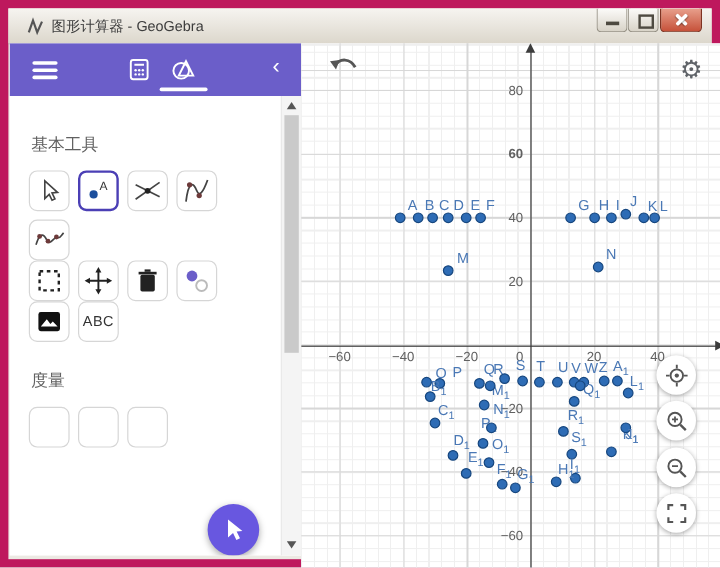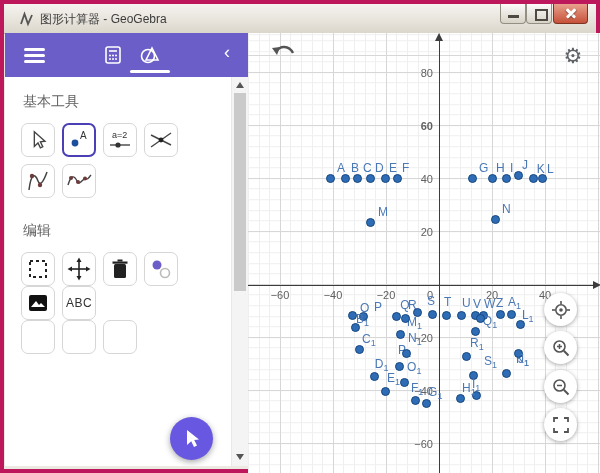--- a/index.html
+++ b/index.html
@@ -1,38 +1,38 @@
 <!DOCTYPE html>
 <html><head>
 <meta charset="utf-8">
 <style>
   html,body{margin:0;padding:0;}
   body{width:600px;height:473px;position:relative;font-family:"Liberation Sans","DejaVu Sans",sans-serif;background:#d8d4cc;overflow:hidden;}
-  #window{position:absolute;inset:0;border:4px solid #be185d;background:#ece9e3;box-sizing:border-box;}
+  #window{position:absolute;inset:0;border:7px solid #be185d;background:#ece9e3;box-sizing:border-box;}
   
   #titlebar{position:absolute;top:0;left:0;right:0;height:29px;background:linear-gradient(#f6f4f0,#dcd7cc);border-bottom:1px solid #b3afa4;}
   #title-text{position:absolute;left:36px;top:7px;font-size:12px;color:#3c3c3c;}
   #app-logo{position:absolute;left:15px;top:7px;}
   .winbtn{position:absolute;top:0;height:20px;border:1px solid #948f83;border-top:none;border-radius:0 0 4px 4px;background:linear-gradient(#fcfbf9,#d8d3c8);box-sizing:border-box;}
   #btn-min{right:70px;width:26px;}
   #btn-max{right:44px;width:26px;}
   #btn-close{right:8px;width:35px;background:linear-gradient(#e8a08c,#c6513a);border-color:#7e3322;}
   #btn-min .bar{position:absolute;left:7px;bottom:5px;width:11px;height:3px;background:#4e4a41;}
   #btn-max .box{position:absolute;left:8px;top:5px;width:9px;height:8px;border:2px solid #4e4a41;}
   .xline{position:absolute;left:11px;top:8px;width:12px;height:2.6px;background:#fff;border-radius:1px;box-shadow:0 1px 1px rgba(0,0,0,.3);}
   .x1{transform:rotate(45deg);} .x2{transform:rotate(-45deg);}
   
   #sidebar{position:absolute;top:29px;left:1px;width:243px;bottom:3px;background:#fff;overflow:hidden;}
   #purple-header{position:absolute;top:0;left:0;right:0;height:44px;background:#6b5ec9;}
   .ham-bar{position:absolute;left:19px;width:21px;height:2.6px;background:#fff;border-radius:2px;}
   #active-underline{position:absolute;left:125px;top:37px;width:40px;height:3px;background:#fff;border-radius:2px;}
   #collapse-chevron{position:absolute;left:219px;top:9px;color:#fff;font-size:18px;}
   #tools{position:absolute;top:44px;left:0;width:226px;bottom:0;padding:10px 0 0 16px;box-sizing:border-box;}
   .sec-label{color:#616161;font-size:14px;margin:24px 0 12px 2px;}
-  .sec-label.first{margin-top:6px;}
+  .sec-label.first{margin-top:22px;}
   .tool-grid{display:flex;flex-wrap:wrap;gap:7px;width:178px;}
   .tool{width:34px;height:34px;border:1px solid #d6d6d6;border-radius:7px;background:#fff;display:flex;align-items:center;justify-content:center;box-sizing:border-box;}
   .tool.selected{border:2px solid #4b3fb5;}
   .aa{font-size:13px;font-weight:bold;color:#333;}
   .aa .ghost{color:#b5b5b5;}
   .abc{font-size:12px;color:#333;letter-spacing:.5px;}
   
   #scrollbar{position:absolute;top:44px;bottom:0;left:226px;width:17px;background:#f4f4f4;border-left:1px solid #e9e9e9;}
   #sb-up{position:absolute;top:5px;left:4px;width:0;height:0;border-left:4.5px solid transparent;border-right:4.5px solid transparent;border-bottom:6px solid #555;}
   #sb-down{position:absolute;bottom:6px;left:4px;width:0;height:0;border-left:4.5px solid transparent;border-right:4.5px solid transparent;border-top:6px solid #555;}
@@ -120,27 +120,20 @@
               <path d="M8 3 L8 19 L12 15.2 L14.6 20.6 L17.2 19.4 L14.6 14 L19.6 13.4 Z" fill="none" stroke="#444" stroke-width="1.5"></path>
             </svg>
           </div>
           <div class="tool selected">
             <svg width="24" height="24" viewBox="0 0 24 24">
               <circle cx="8" cy="15" r="3.4" fill="#1c4f9c"></circle>
               <text x="13" y="11" font-size="10" fill="#333">A</text>
             </svg>
           </div>
           <div class="tool">
-            <svg width="26" height="24" viewBox="0 0 26 24">
-              <text x="5" y="10" font-size="9" fill="#333">a=2</text>
-              <line x1="3" y1="17" x2="23" y2="17" stroke="#444" stroke-width="1.4"></line>
-              <circle cx="11" cy="17" r="2.6" fill="#333"></circle>
-            </svg>
-          </div>
-          <div class="tool">
             <svg width="24" height="24" viewBox="0 0 24 24">
               <line x1="2" y1="7" x2="22" y2="17" stroke="#444" stroke-width="1.4"></line>
               <line x1="2" y1="19" x2="22" y2="5" stroke="#444" stroke-width="1.4"></line>
               <circle cx="12" cy="12" r="2.4" fill="#222"></circle>
             </svg>
           </div>
           <div class="tool">
             <svg width="24" height="24" viewBox="0 0 24 24">
               <path d="M3 21 C5 4 9 4 12 12 C14 17 17 14 21 3" fill="none" stroke="#444" stroke-width="1.5"></path>
               <circle cx="6" cy="7" r="2.2" fill="#6d3a3a"></circle>
@@ -149,21 +142,20 @@
           </div>
           <div class="tool">
             <svg width="26" height="24" viewBox="0 0 26 24">
               <path d="M2 16 C5 6 8 6 11 12 C14 18 17 8 20 10 C22 11 23 8 25 6" fill="none" stroke="#444" stroke-width="1.4"></path>
               <circle cx="5" cy="9" r="2" fill="#6d3a3a"></circle>
               <circle cx="12" cy="13" r="2" fill="#6d3a3a"></circle>
               <circle cx="19" cy="9.5" r="2" fill="#6d3a3a"></circle>
             </svg>
           </div>
         </div>
-        <div class="sec-label">编辑</div>
         <div class="tool-grid">
           <div class="tool">
             <svg width="24" height="24" viewBox="0 0 24 24">
               <rect x="4" y="4" width="16" height="16" fill="none" stroke="#222" stroke-width="2" stroke-dasharray="3 3"></rect>
             </svg>
           </div>
           <div class="tool">
             <svg width="24" height="24" viewBox="0 0 24 24">
               <line x1="12" y1="3" x2="12" y2="21" stroke="#222" stroke-width="1.6"></line>
               <line x1="3" y1="12" x2="21" y2="12" stroke="#222" stroke-width="1.6"></line>
@@ -191,20 +183,21 @@
           <div class="tool">
             <svg width="22" height="20" viewBox="0 0 22 20">
               <rect x="2" y="2" width="18" height="16" rx="2" fill="#111"></rect>
               <path d="M4 14 L9 8 L12 12 L14 10 L18 14 Z" fill="#fff"></path>
             </svg>
           </div>
           <div class="tool">
             <span class="abc">ABC</span>
           </div>
         </div>
+        <div class="sec-label">度量</div>
         <div class="tool-grid">
           <div class="tool"></div>
           <div class="tool"></div>
           <div class="tool"></div>
         </div>
       </div>
     <div id="scrollbar">
       <div id="sb-up"></div>
       <div id="sb-thumb"></div>
       <div id="sb-down"></div>
@@ -298,21 +291,21 @@
         <span class="ptl" style="left: 160.105px; top: 298.085px;">N<sub>1</sub></span>
         <div class="pt" style="left: 148.105px; top: 297.085px;"></div>
         <span class="ptl" style="left: 222.1px; top: 302.905px;">R<sub>1</sub></span>
         <div class="pt" style="left: 223.1px; top: 293.905px;"></div>
         <span class="ptl" style="left: 114.03px; top: 298.925px;">C<sub>1</sub></span>
         <div class="pt" style="left: 107.03px; top: 311.925px;"></div>
         <span class="ptl" style="left: 149.935px; top: 309.9px;">P<sub>1</sub></span>
         <div class="pt" style="left: 153.935px; top: 315.9px;"></div>
         <span class="ptl" style="left: 268.03px; top: 319px;">K<sub>1</sub></span>
         <div class="pt" style="left: 266.03px; top: 315.9px;"></div>
-        <span class="ptl" style="left: 236px; top: 321.08px;">S<sub>1</sub></span>
+        <span class="ptl" style="left: 225px; top: 321.08px;">S<sub>1</sub></span>
         <div class="pt" style="left: 214.09px; top: 319.08px;"></div>
         <span class="ptl" style="left: 159.045px; top: 326.885px;">O<sub>1</sub></span>
         <div class="pt" style="left: 147.045px; top: 328.885px;"></div>
         <span class="ptl" style="left: 126.87px; top: 323.955px;">D<sub>1</sub></span>
         <div class="pt" style="left: 121.87px; top: 338.955px;"></div>
         <span class="ptl" style="left: 270px; top: 319.04px;">J<sub>1</sub></span>
         <div class="pt" style="left: 254.105px; top: 336.04px;"></div>
         <div class="pt" style="left: 220.98px; top: 337.895px;"></div>
         <div class="pt" style="left: 152.08px; top: 345.05px;"></div>
         <span class="ptl" style="left: 139px; top: 338.06px;">E<sub>1</sub></span>

